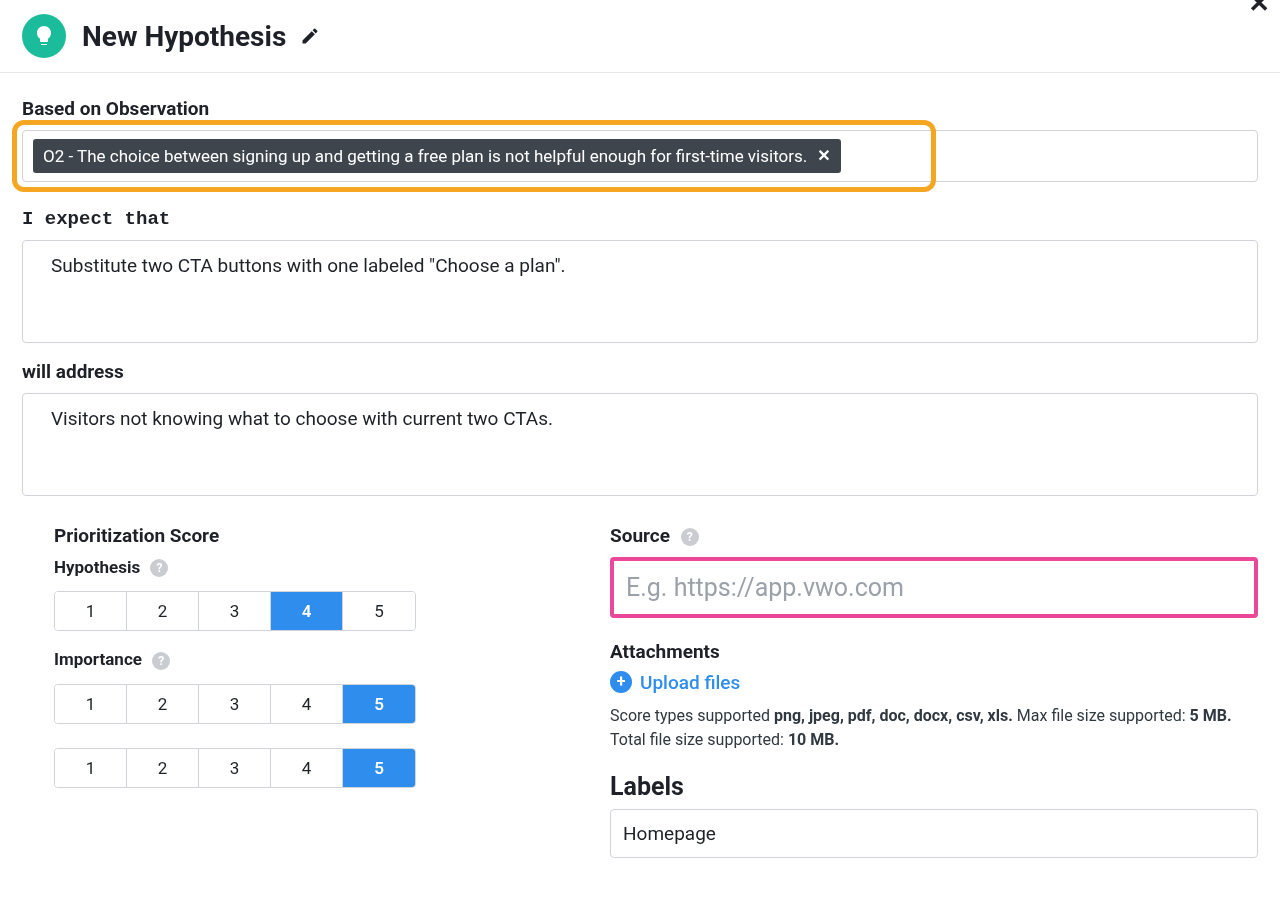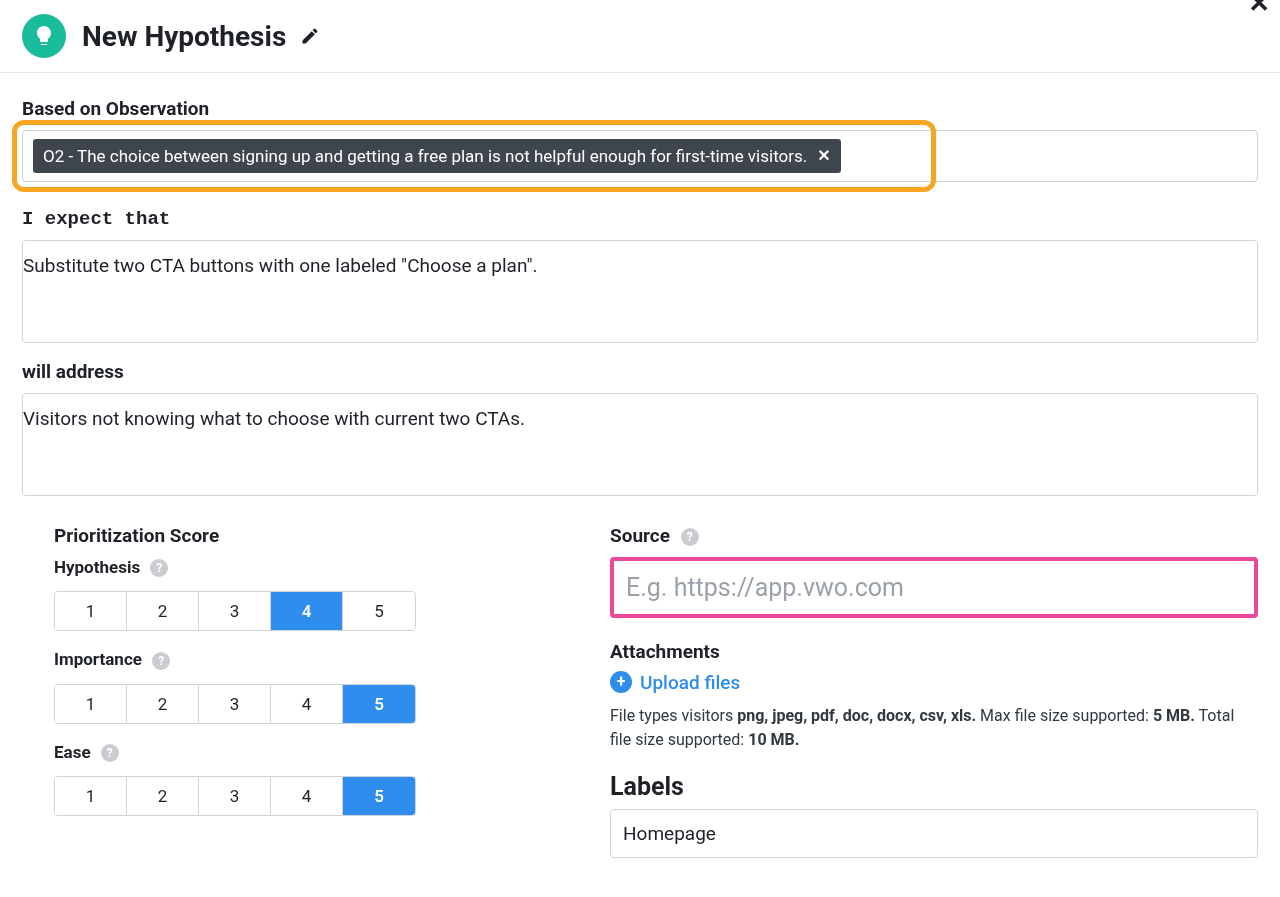--- a/index.html
+++ b/index.html
@@ -85,21 +85,21 @@
     align-items: center;
     gap: 10px;
     line-height: 1.3;
   }
   .chip-x { font-weight: 700; cursor: pointer; font-size: 16px; }
   .textarea {
     width: 100%;
     border: 1px solid #d0d4d9;
     border-radius: 4px;
     font-size: 19px;
-    padding: 12px 0;
+    padding: 12px 28px;
     color: #1e2228;
     font-family: inherit;
     resize: none;
     line-height: 1.35;
   }
   .row-2 { display: flex; gap: 54px; margin-top: 24px; }
   .col { flex: 1; min-width: 0; margin-left: 32px; }
   .score-group { margin-bottom: 18px; }
   .score-row {
     display: inline-flex;
@@ -215,24 +215,20 @@
         <div class="score-row" id="importance-row">
             <div class="score-btn">1</div>
             <div class="score-btn">2</div>
             <div class="score-btn">3</div>
             <div class="score-btn">4</div>
             <div class="score-btn active">5</div>
           </div>
       </div>
 
       <div class="score-group">
-        <div class="field-label-sm">
-          <span>Ease</span>
-          <span class="help-icon">?</span>
-        </div>
         <div class="score-row" id="ease-row">
             <div class="score-btn">1</div>
             <div class="score-btn">2</div>
             <div class="score-btn">3</div>
             <div class="score-btn">4</div>
             <div class="score-btn active">5</div>
           </div>
       </div>
     </div>
 
@@ -242,21 +238,21 @@
         <span class="help-icon">?</span>
       </div>
       <input class="text-input" placeholder="E.g. https://app.vwo.com" style="">
 
       <div class="attach-head">Attachments</div>
       <div class="upload-row">
         <span class="plus-circle">+</span>
         <span class="upload-link">Upload files</span>
       </div>
       <div class="help-text">
-        <span>File types visitors </span><b>png, jpeg, pdf, doc, docx, csv, xls.</b><span> Max file size supported: </span><b>5 MB.</b><span> Total file size supported: </span><b>10 MB.</b>
+        <span>Score types supported </span><b>png, jpeg, pdf, doc, docx, csv, xls.</b><span> Max file size supported: </span><b>5 MB.</b><span> Total file size supported: </span><b>10 MB.</b>
       </div>
 
       <div class="labels-head">Labels</div>
       <div class="labels-input">Homepage</div>
     </div>
   </div>
 
 </div>
 
 </body></html>

